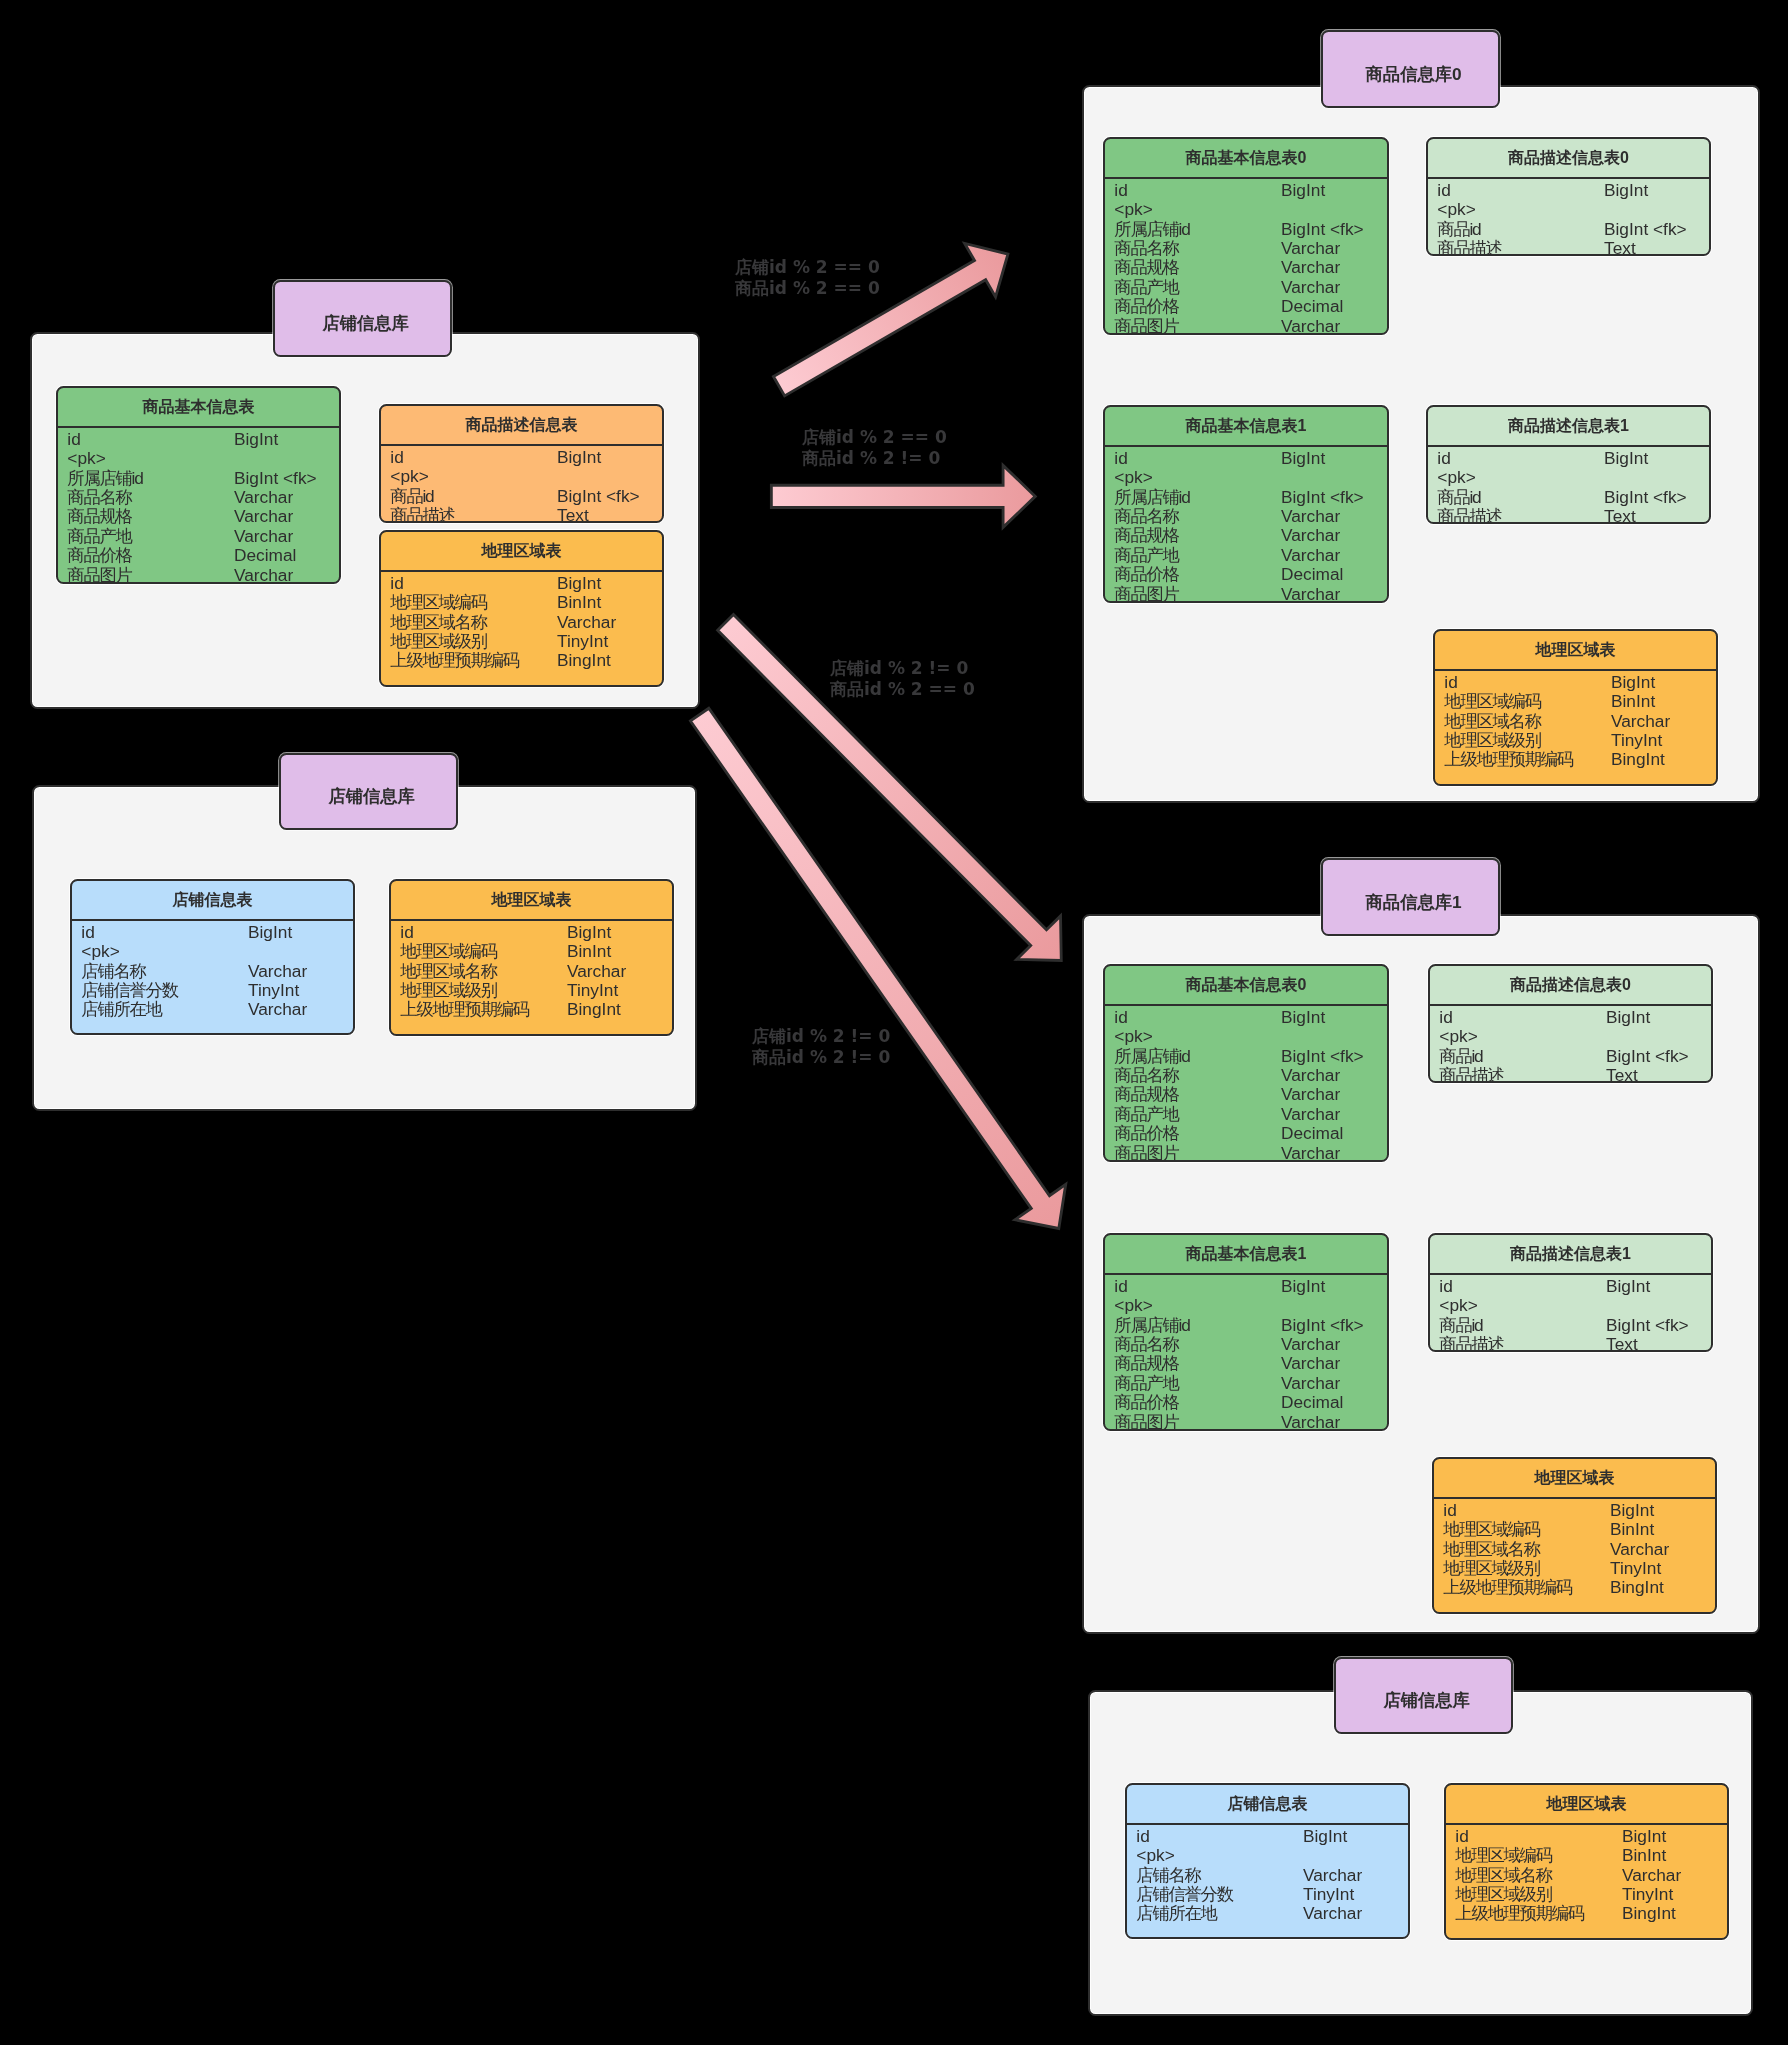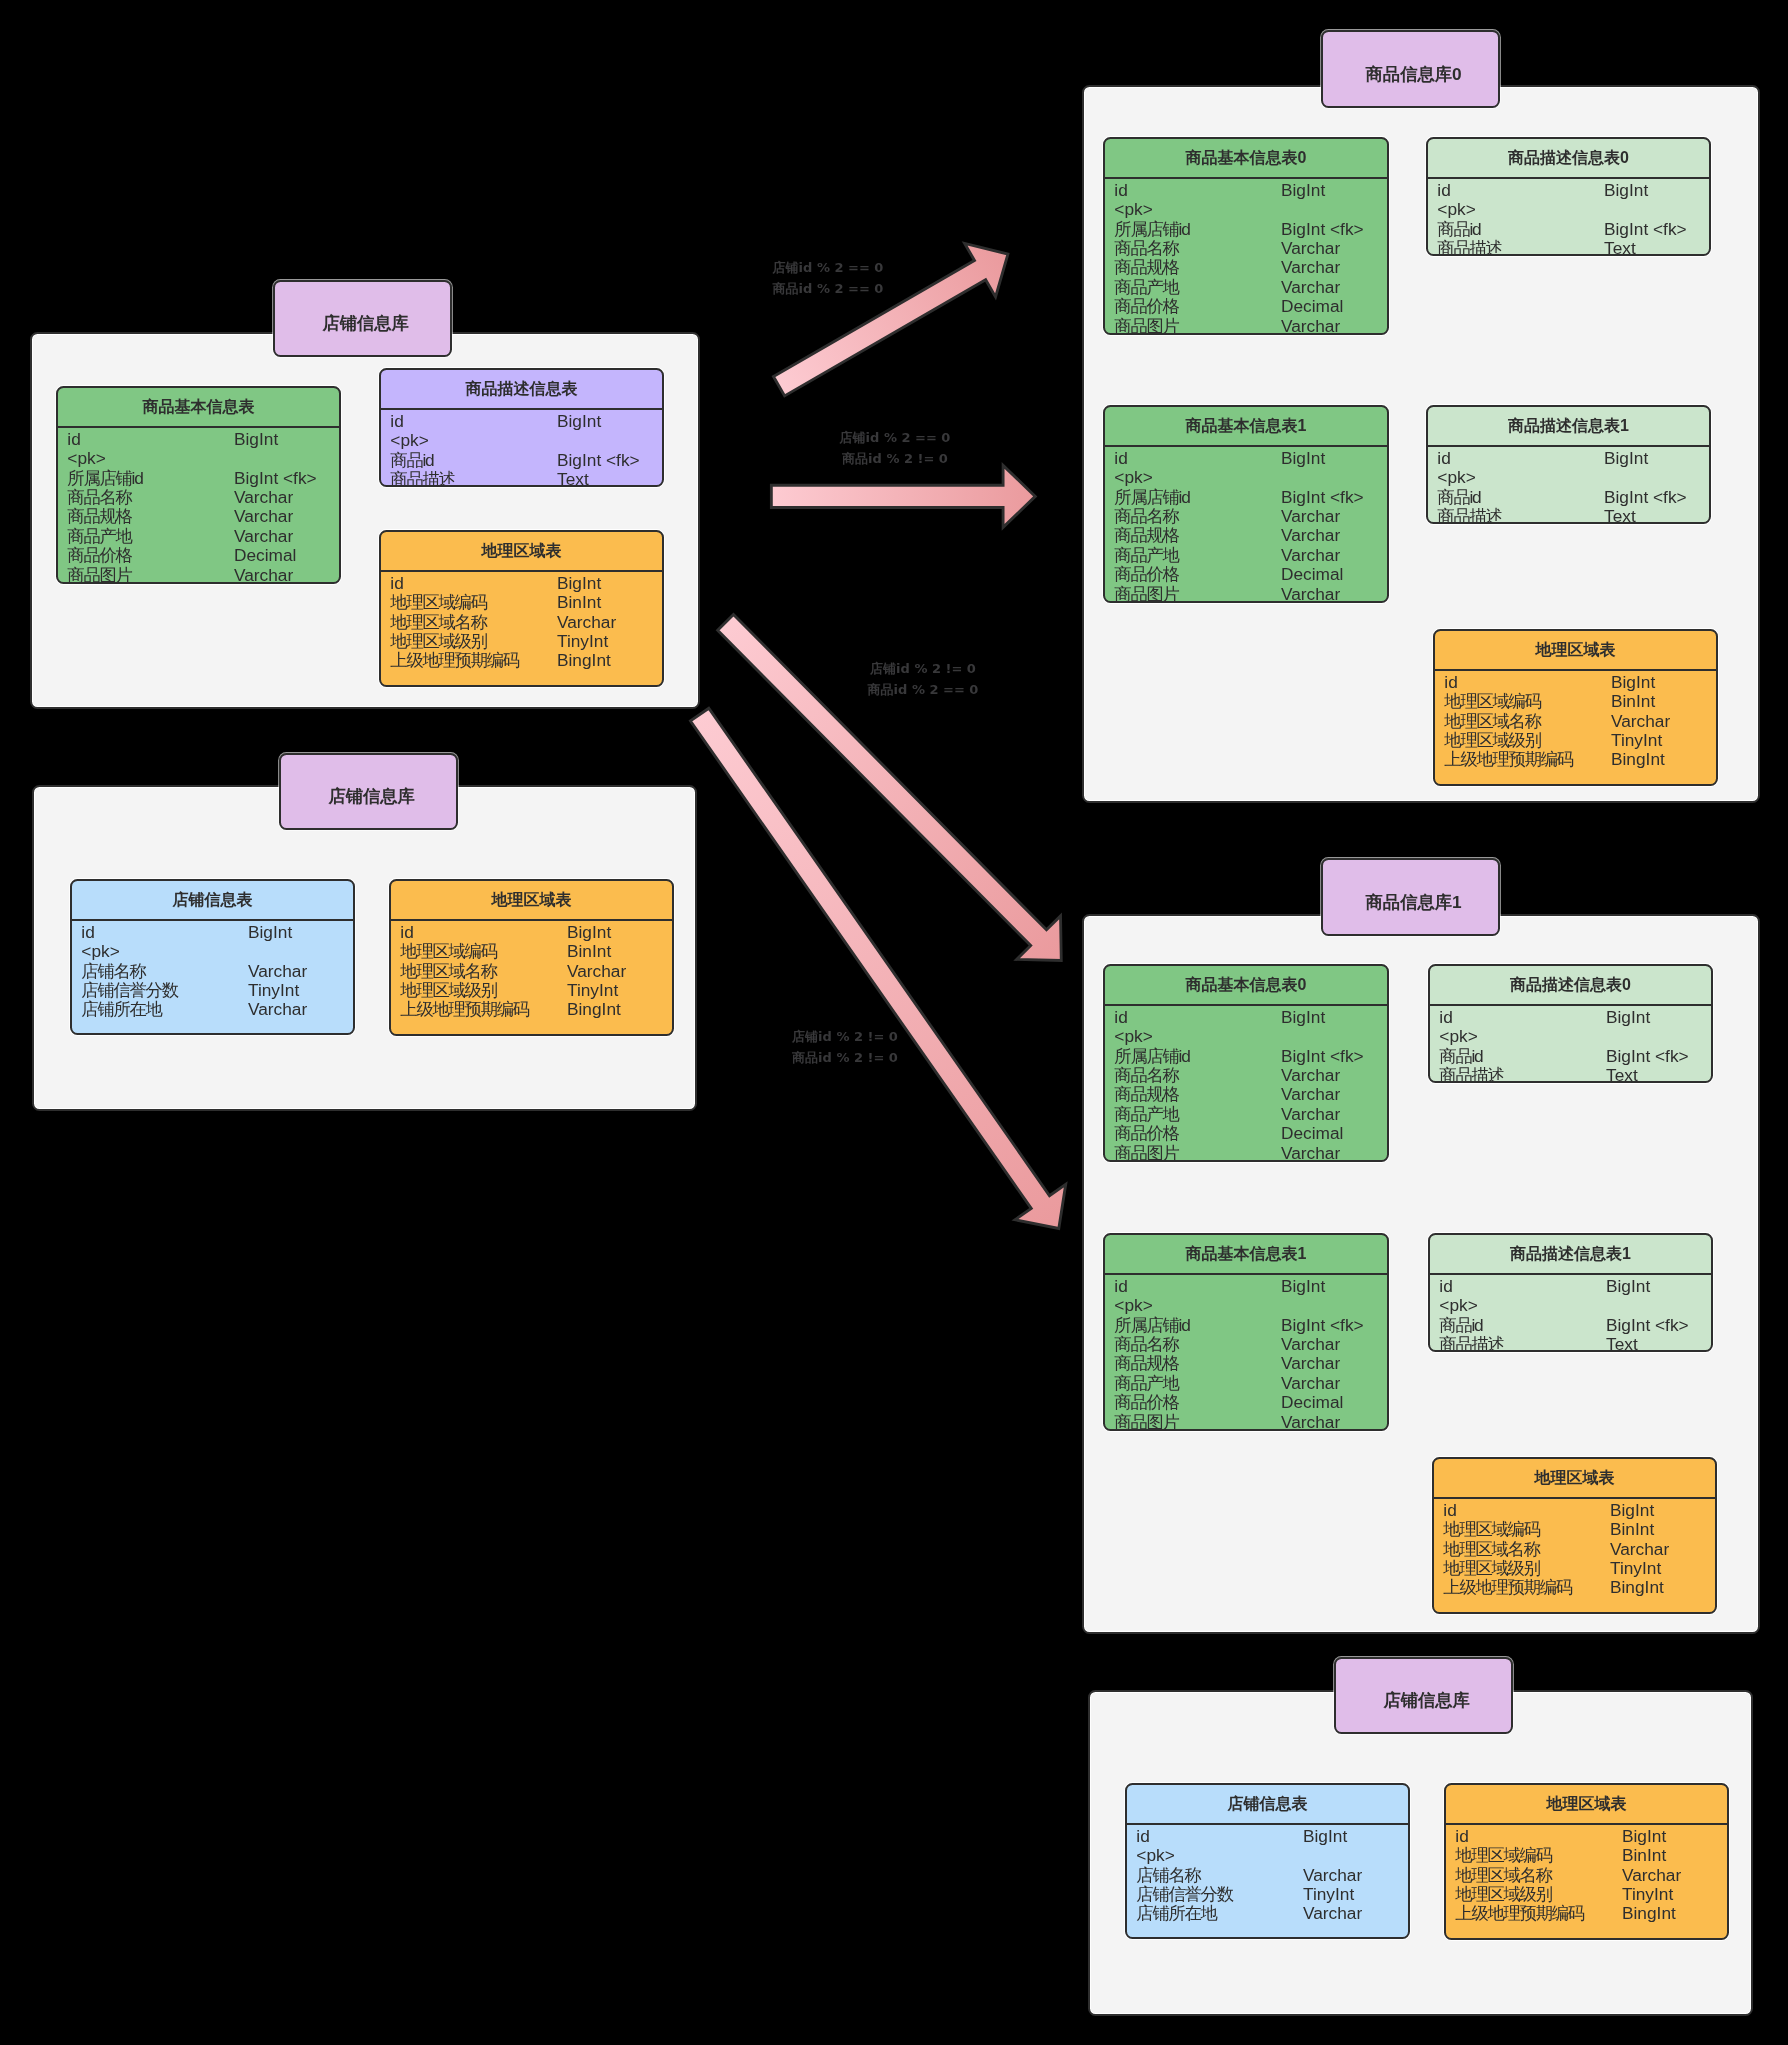--- a/index.html
+++ b/index.html
@@ -19,23 +19,23 @@
        box-shadow:0 0 0 0.9px rgba(255,255,255,0.95);}
   .tbl-head{text-align:center;font-weight:bold;color:#2e2e2e;font-size:16px;
             border-bottom:2.5px solid #2e2e2e;box-sizing:border-box;
             line-height:38px;}
   .tbl-body{position:relative;padding-top:1.9px;}
   .row{position:relative;color:#2e2e2e;white-space:nowrap;height:19.4px;
        font-size:17.3px;line-height:19.4px;}
   .row .c1{position:absolute;}
   .row .c2{position:absolute;}
   .cjk{letter-spacing:-1.2px;}
-  .arrow-label{position:absolute;color:#38383a;font-weight:bold;font-size:13px;
+  .arrow-label{position:absolute;color:#38383a;font-weight:bold;font-size:17px;
                font-family:"DejaVu Sans",sans-serif;
-               line-height:21.4px;white-space:pre;text-align:center;z-index:3;}
+               line-height:21.4px;white-space:pre;z-index:3;}
   svg.arrows{position:absolute;left:0;top:0;width:1789px;height:2046px;
              pointer-events:none;z-index:1;}
 </style>
 </head>
 <body>
 
 <div id="canvas">
     <svg class="arrows" viewBox="0 0 2891 3306">
       <defs>
         <linearGradient id="agrad0" gradientUnits="userSpaceOnUse" x1="1258.9" y1="624" x2="1628.8" y2="410.4">
@@ -100,21 +100,21 @@
         <div class="row">
           <span class="c1 cjk" style="left: 9.3px;">商品价格</span>
           <span class="c2" style="left: 176px;">Decimal</span>
         </div>
         <div class="row">
           <span class="c1 cjk" style="left: 9.3px;">商品图片</span>
           <span class="c2" style="left: 176px;">Varchar</span>
         </div>
       </div>
     </div>
-    <div class="tbl" style="left: 379px; top: 368px; width: 285px; height: 119px; background: #c4b5fd;">
+    <div class="tbl" style="left: 379px; top: 404px; width: 285px; height: 119px; background: #fdba74;">
       <div class="tbl-head">商品描述信息表</div>
       <div class="tbl-body">
         <div class="row">
           <span class="c1" style="left: 9.3px;">id</span>
           <span class="c2" style="left: 176px;">BigInt</span>
         </div>
         <div class="row">
           <span class="c1" style="left: 9.3px;">&lt;pk&gt;</span>
           <span class="c2" style="left: 176px;"></span>
         </div>

